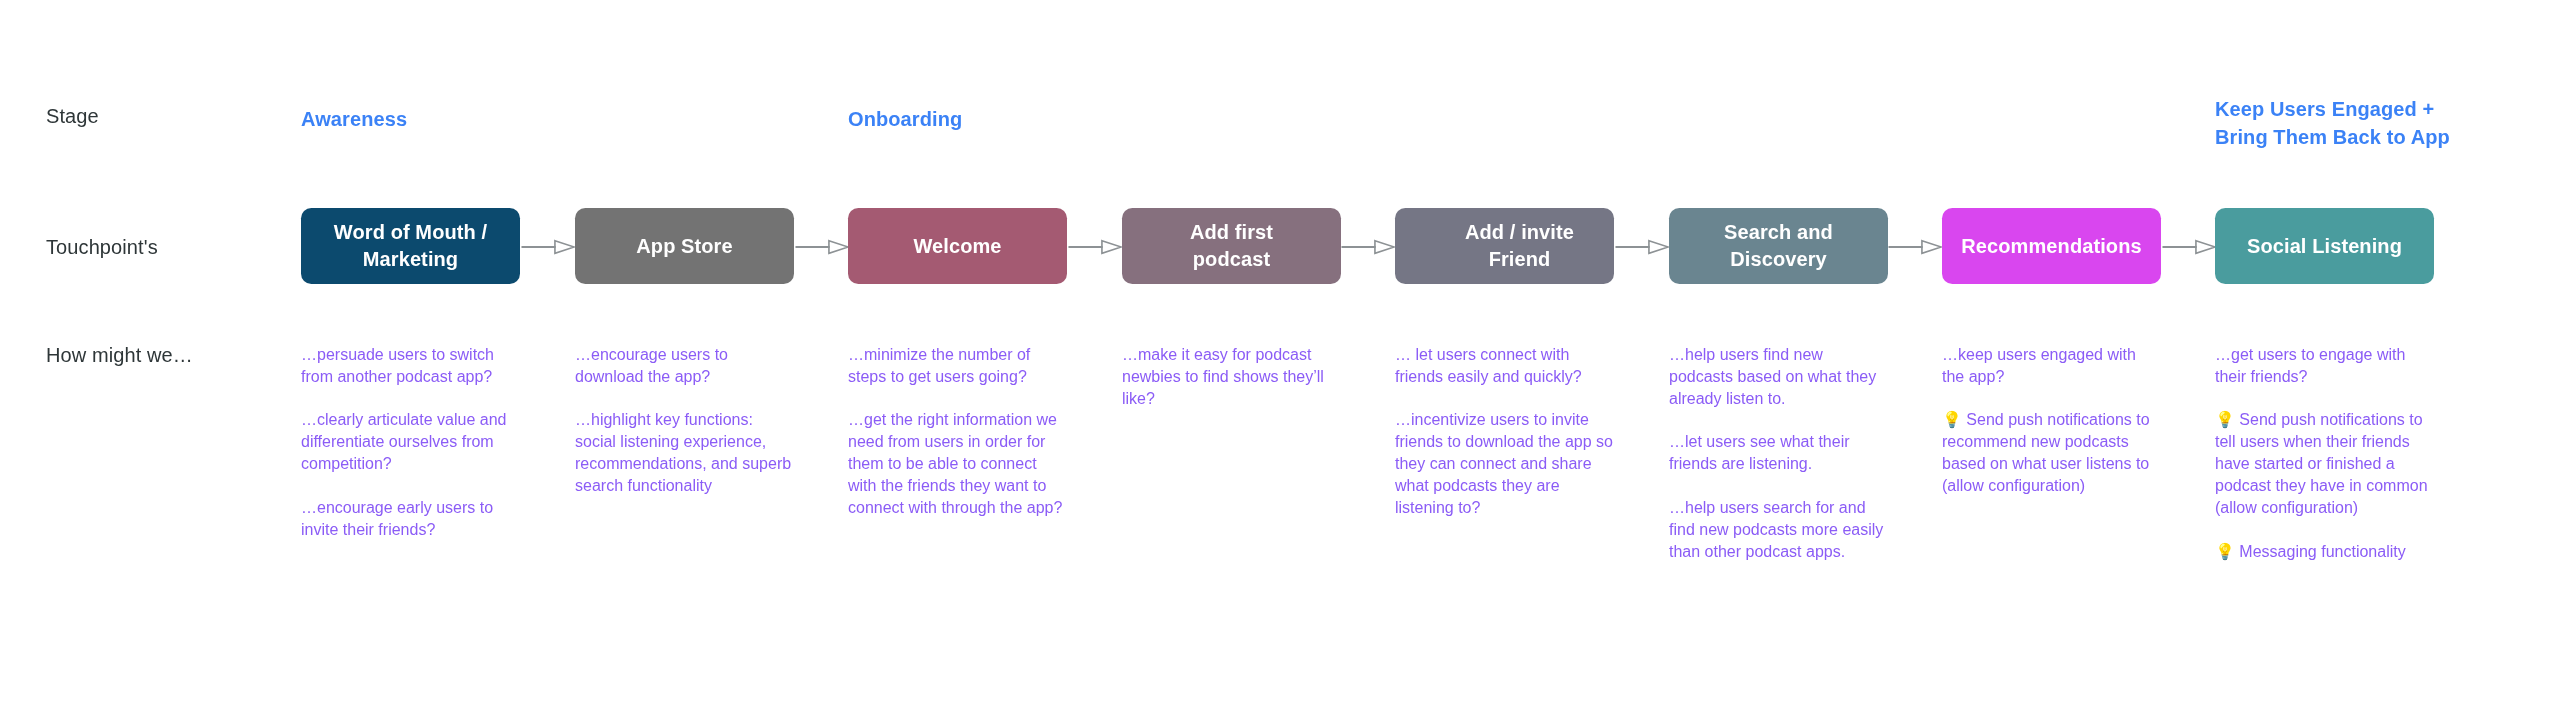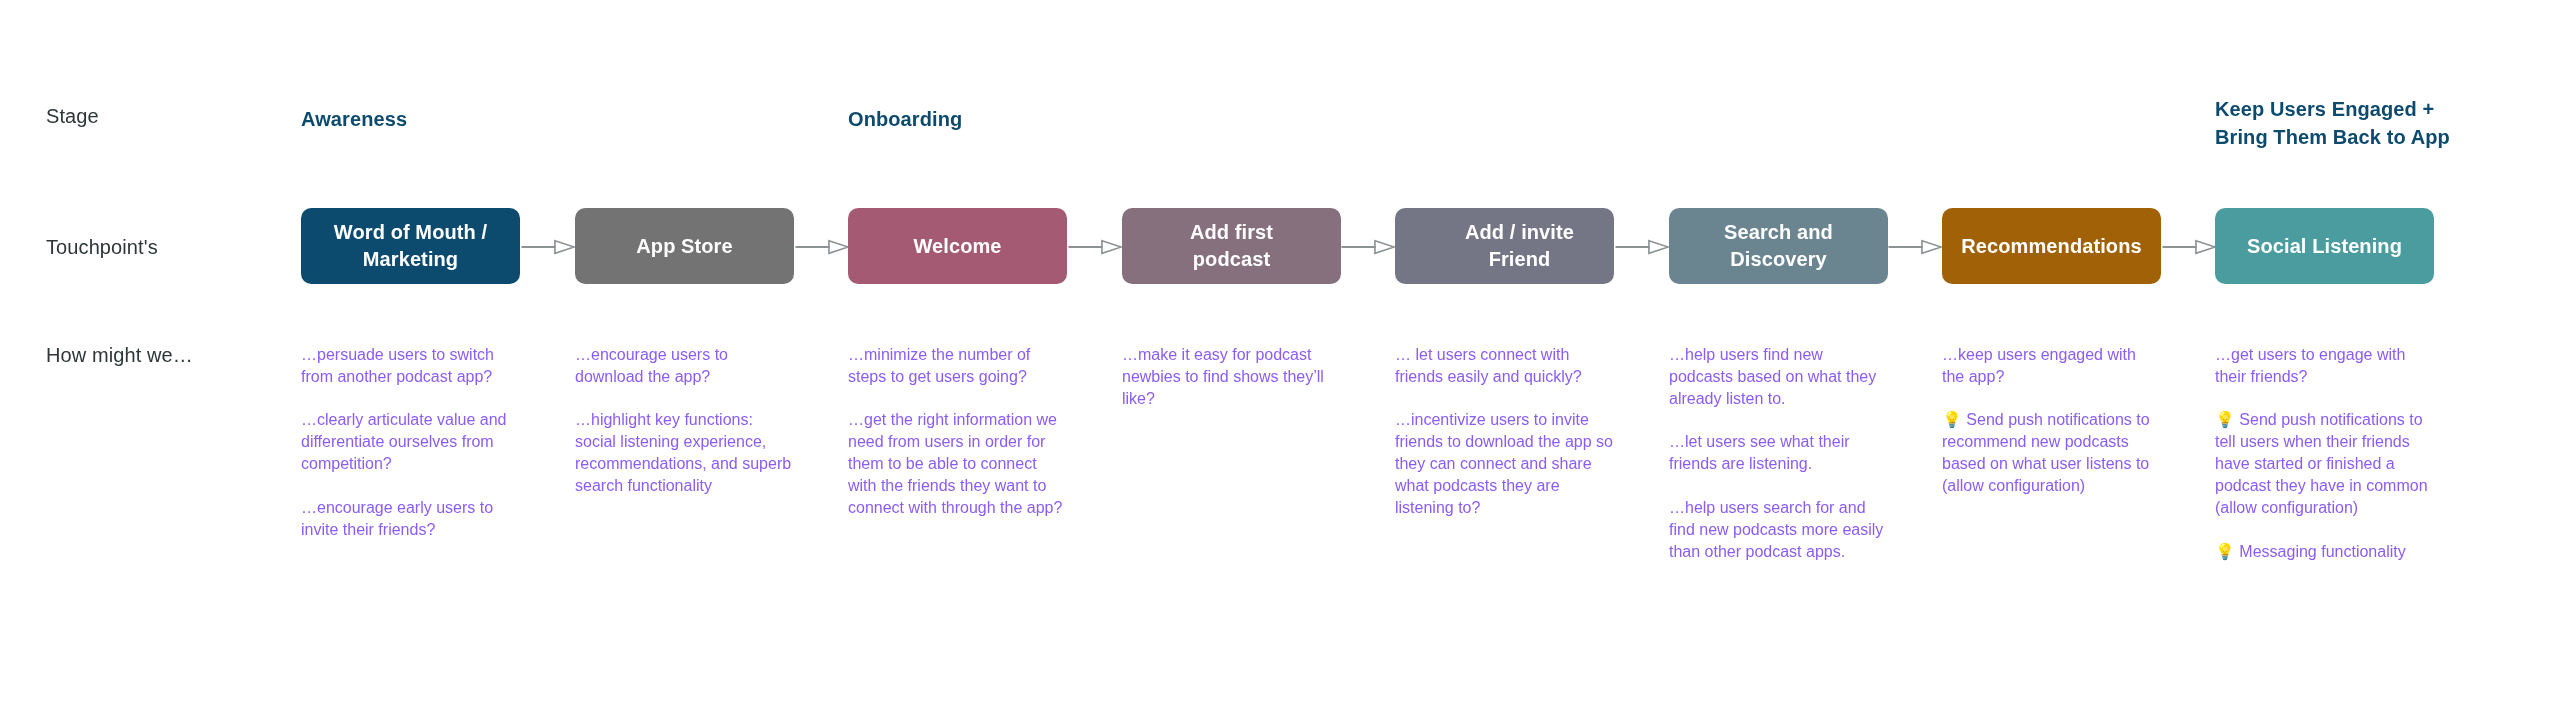--- a/index.html
+++ b/index.html
@@ -31,21 +31,21 @@
     letter-spacing: 0.1px;
     white-space: nowrap;
   }
   #label-stage        { top: 105px; }
   #label-touchpoints  { top: 236px; }
   #label-hmw          { top: 344px; }
 
   
   .stage-header {
     position: absolute;
-    color: #0c4a6e;
+    color: #3b82f6;
     font-size: 20px;
     font-weight: 700;
     line-height: 28px;
     letter-spacing: 0.1px;
     white-space: pre-line;
   }
 
   
   .chip {
     position: absolute;
@@ -172,21 +172,21 @@
 podcast</span>
       </div>
       <div class="chip" style="left: 1395px; background: rgb(117, 118, 133); padding-left: 42px;">
         <span class="chip-label">Add / invite
 Friend</span>
       </div>
       <div class="chip" style="left: 1669px; background: rgb(106, 133, 144);">
         <span class="chip-label">Search and
 Discovery</span>
       </div>
-      <div class="chip" style="left: 1942px; background: #a16207;">
+      <div class="chip" style="left: 1942px; background: #d946ef;">
         <span class="chip-label">Recommendations</span>
       </div>
       <div class="chip" style="left: 2215px; background: rgb(74, 156, 158);">
         <span class="chip-label">Social Listening</span>
       </div>
     </div>
 
   <div id="hmw-columns">
       <div class="hmw-col" style="left: 301px;">
         <div class="hmw-item">…persuade users to switch from another podcast app?</div>

